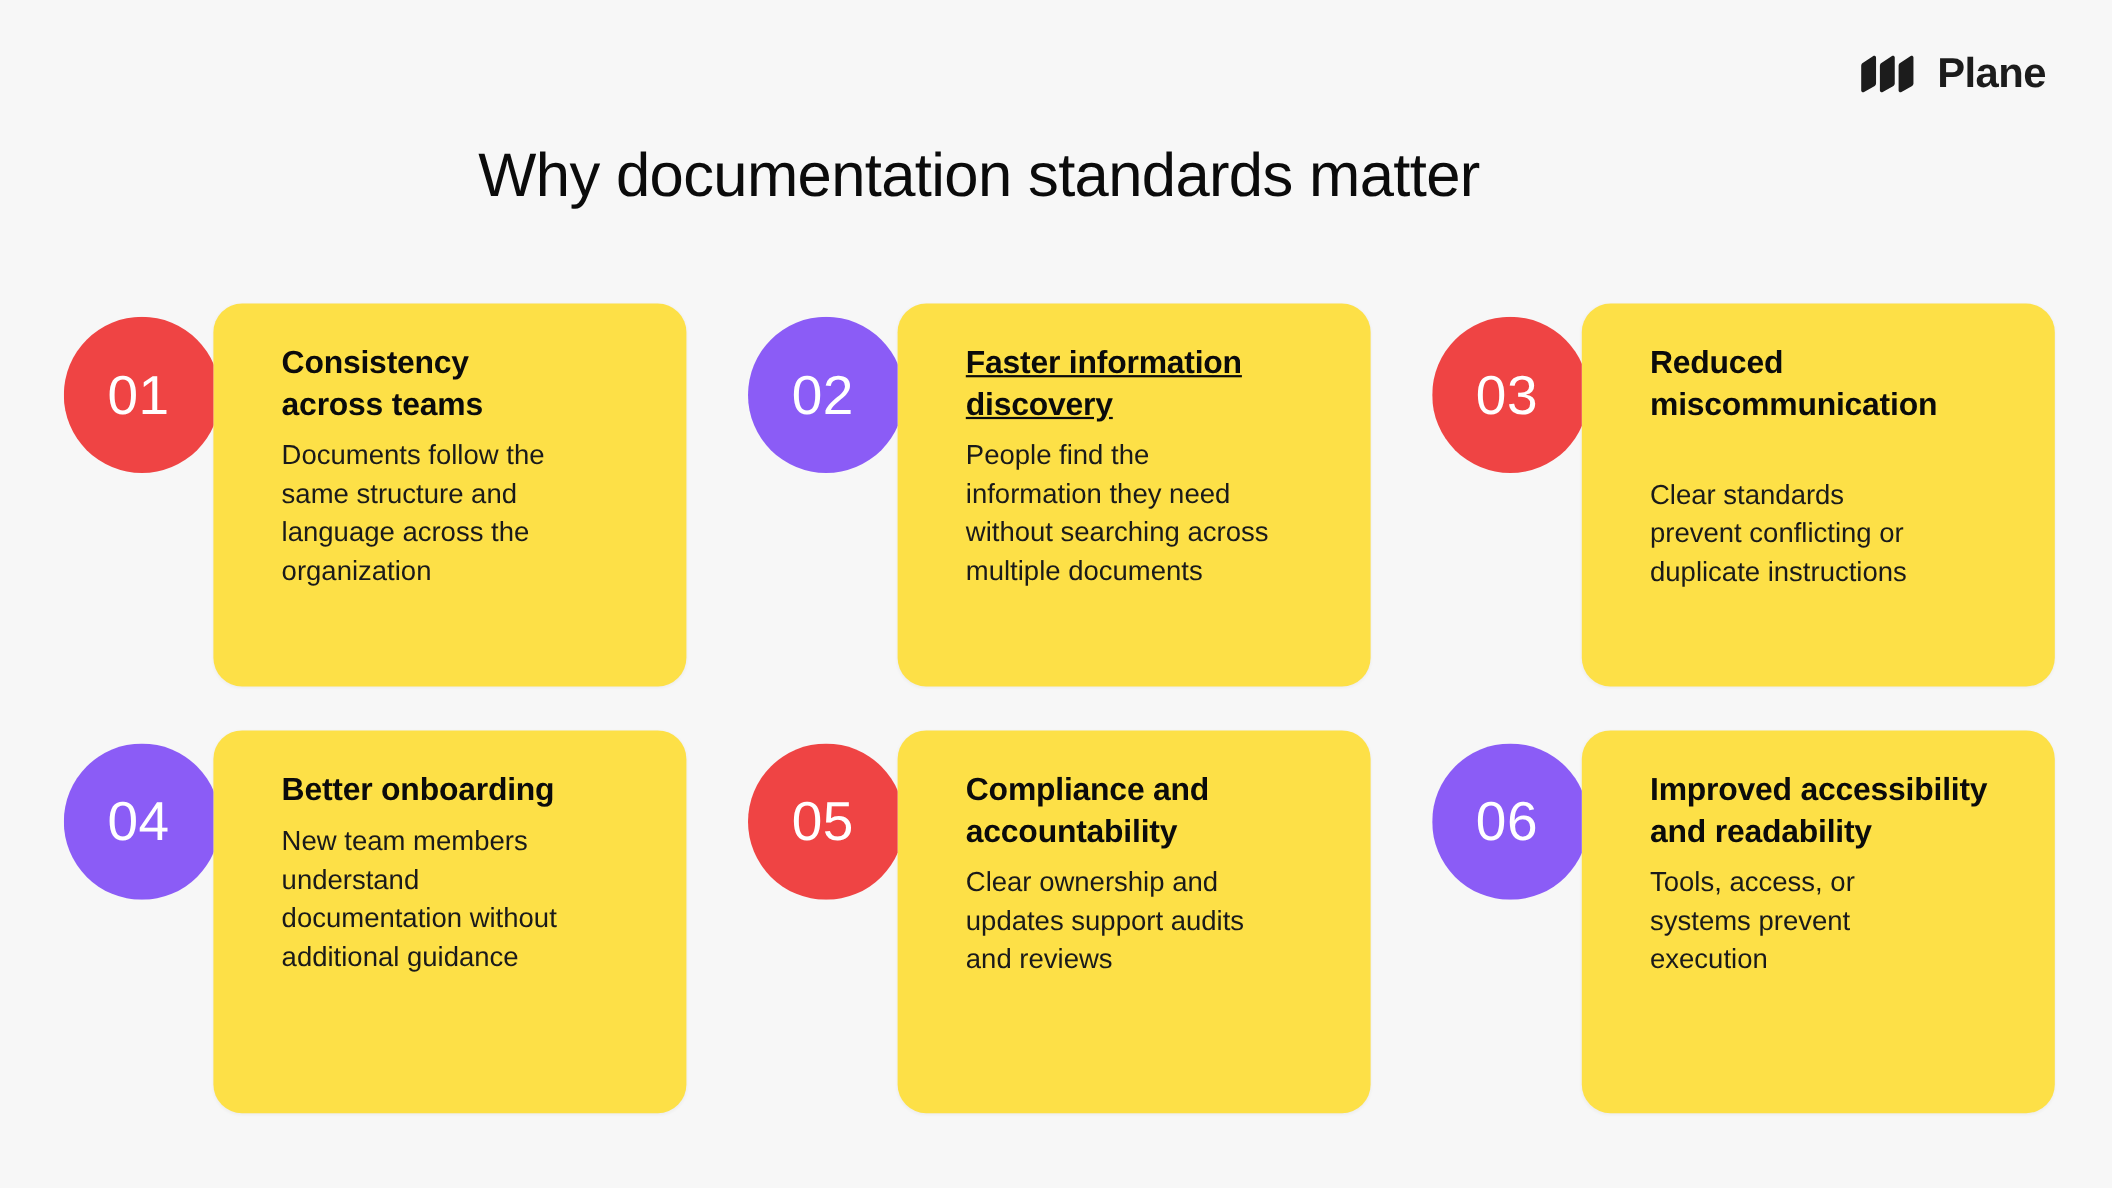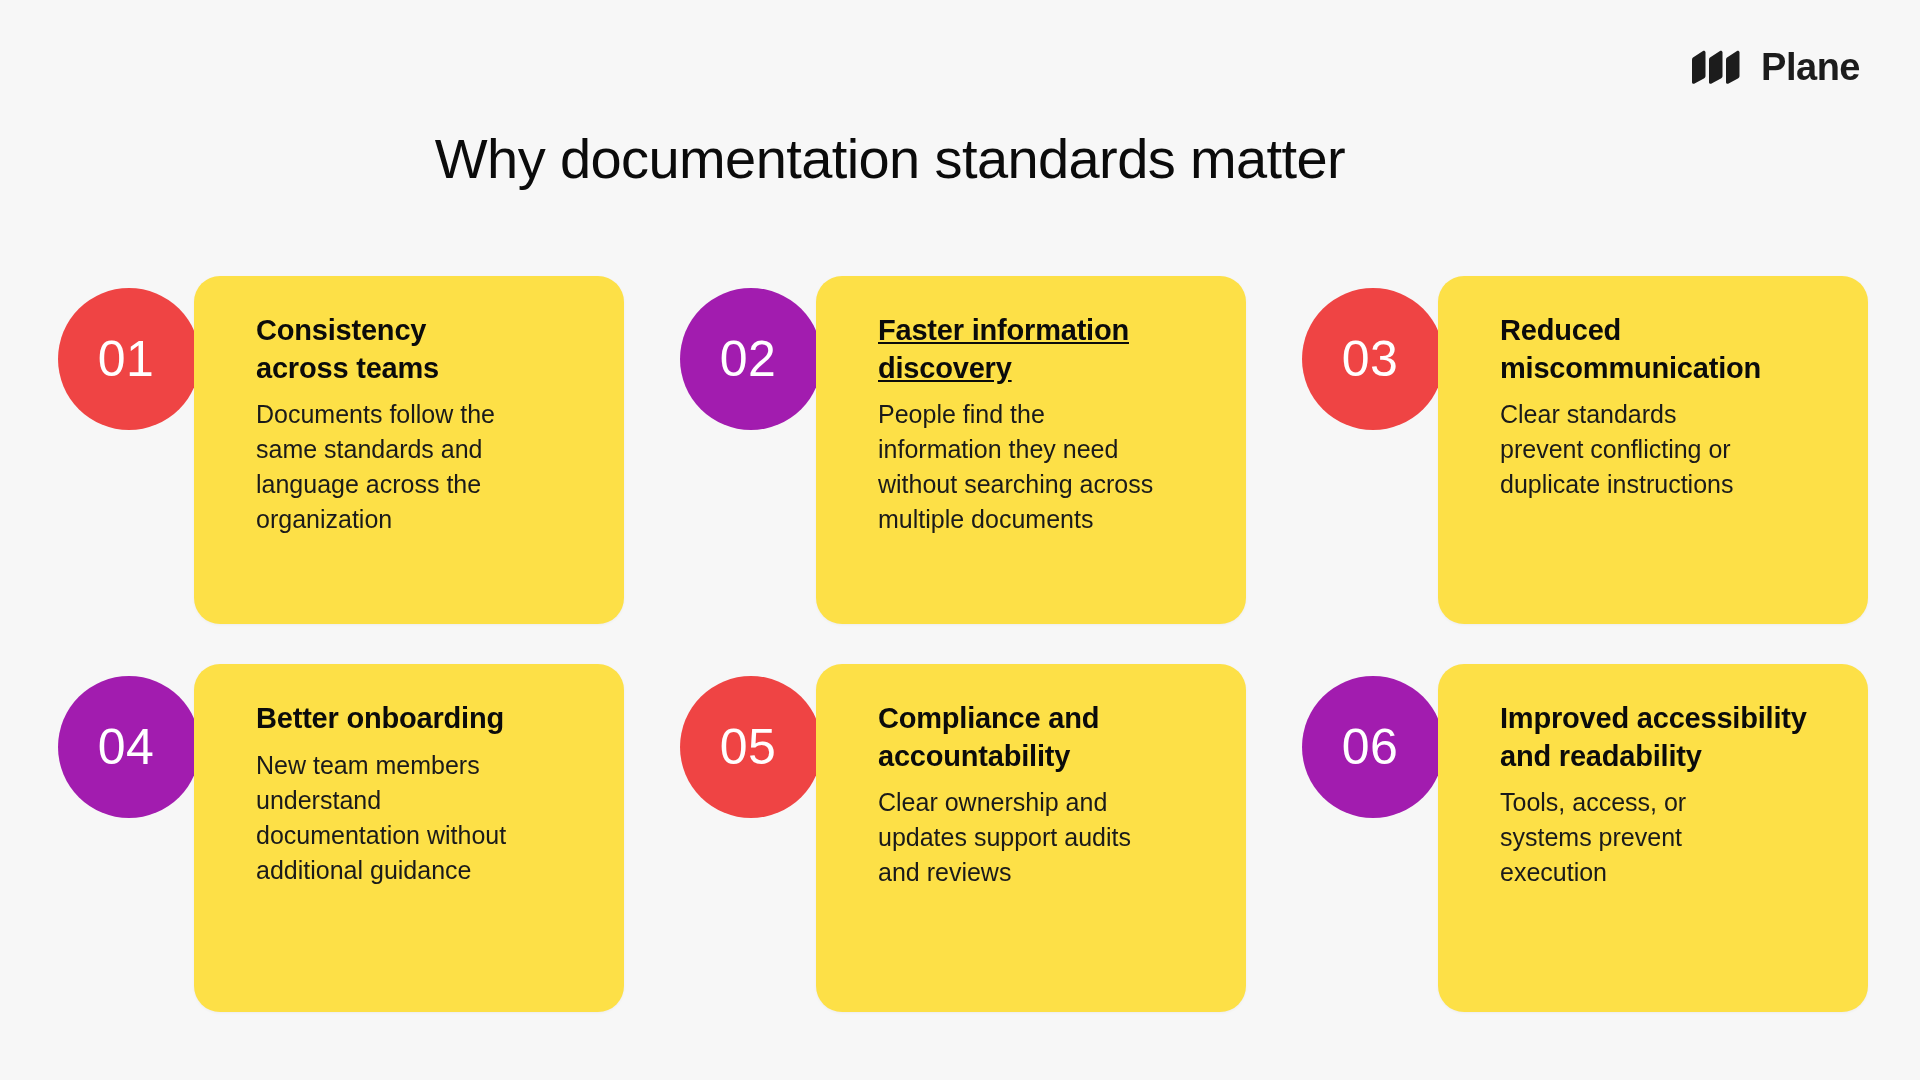--- a/index.html
+++ b/index.html
@@ -107,21 +107,21 @@
     display: flex;
     align-items: center;
     justify-content: center;
     color: #ffffff;
     font-size: 50px;
     font-weight: 400;
     letter-spacing: 0.5px;
     padding-right: 6px;
   }
   .badge-dark  { background: #ef4444; }
-  .badge-light { background: #a21caf; }
+  .badge-light { background: #8b5cf6; }
 
   .card-heading {
     font-size: 29px;
     font-weight: 700;
     line-height: 1.30;
     letter-spacing: -0.2px;
     color: #0b0b0b;
     margin-bottom: 10px;
     max-width: 330px;
   }
@@ -133,21 +133,21 @@
     color: #1a1a1a;
     max-width: 340px;
   }
 
   
   .card:nth-child(1) .card-heading { max-width: 220px; }
   .card:nth-child(1) .card-body    { max-width: 260px; }
   .card:nth-child(2) .card-heading { max-width: 280px; text-decoration: underline; }
   .card:nth-child(2) .card-body    { max-width: 290px; }
   .card:nth-child(3) .card-heading { max-width: 270px; }
-  .card:nth-child(3) .card-body    { max-width: 260px; }
+  .card:nth-child(3) .card-body    { max-width: 260px; margin-top: 36px; }
   .card:nth-child(4) .card-heading { max-width: 330px; }
   .card:nth-child(4) .card-body    { max-width: 280px; }
   .card:nth-child(5) .card-heading { max-width: 270px; }
   .card:nth-child(5) .card-body    { max-width: 290px; }
   .card:nth-child(6) .card-heading { max-width: 320px; }
   .card:nth-child(6) .card-body    { max-width: 230px; }
 </style>
 </head>
 <body>
 
@@ -165,21 +165,21 @@
 <h1 class="page-title">Why documentation standards matter</h1>
 
 <div class="grid">
 
   <div class="card">
     <div class="badge-wrap">
       <div class="badge badge-dark">01</div>
     </div>
     <div class="card-panel">
       <div class="card-heading">Consistency across teams</div>
-      <div class="card-body">Documents follow the same standards and language across the organization</div>
+      <div class="card-body">Documents follow the same structure and language across the organization</div>
     </div>
   </div>
 
   <div class="card">
     <div class="badge-wrap">
       <div class="badge badge-light">02</div>
     </div>
     <div class="card-panel">
       <div class="card-heading">Faster information discovery</div>
       <div class="card-body">People find the information they need without searching across multiple documents</div>

